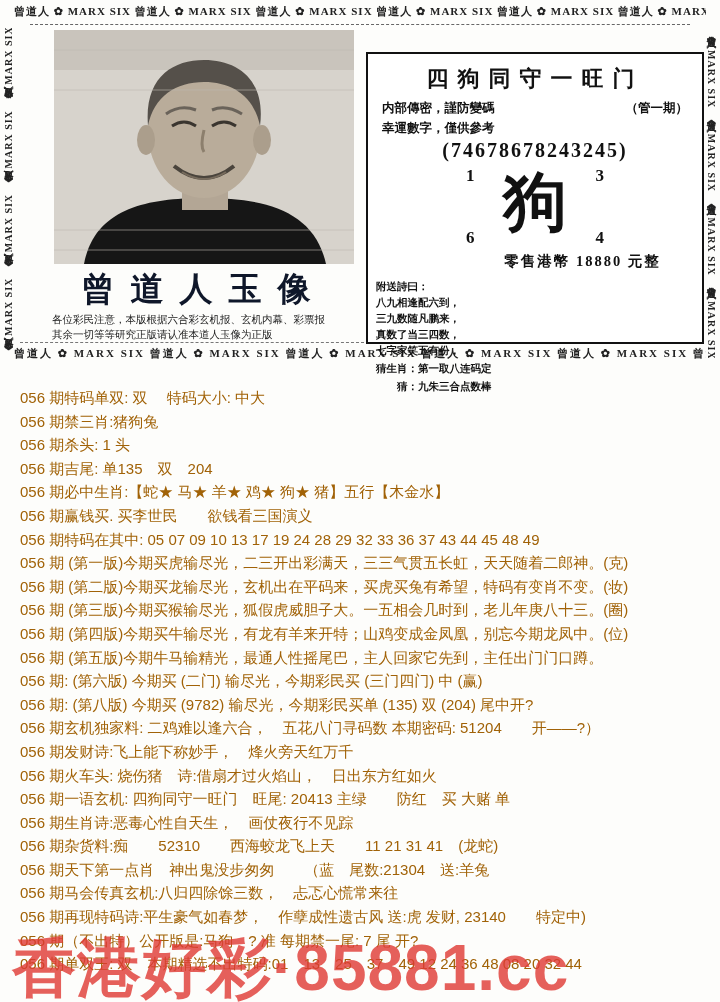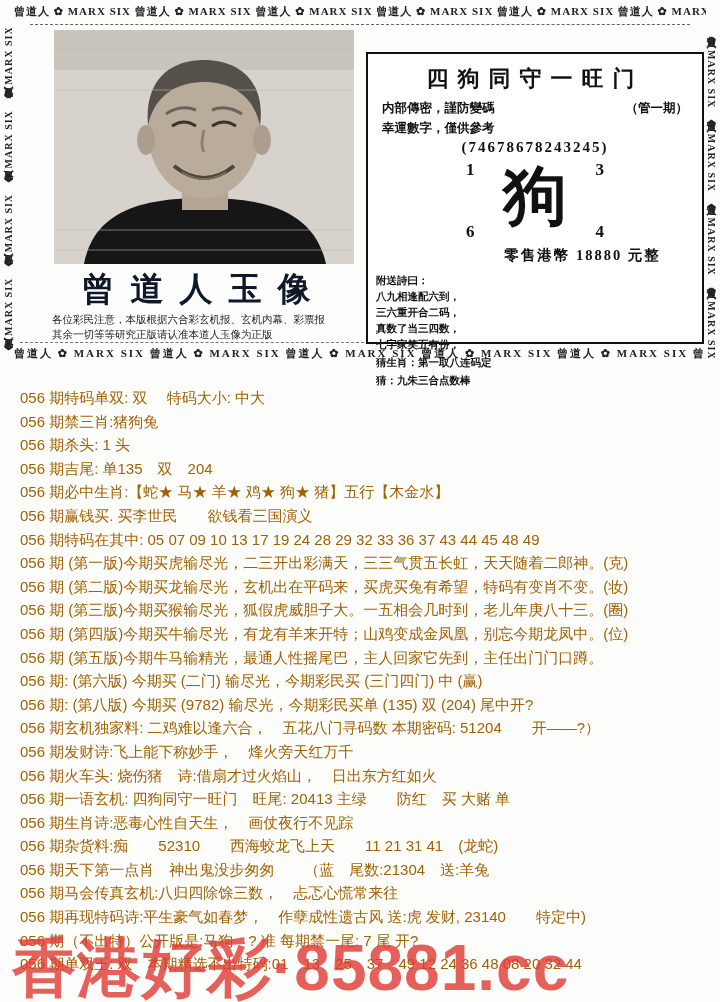--- a/index.html
+++ b/index.html
@@ -58,21 +58,21 @@
   .box-title{
     margin-top:10px;text-align:center;font-size:22px;font-weight:bold;
     letter-spacing:9px;white-space:nowrap;
   }
   .box-line1{
     display:flex;justify-content:space-between;
     padding:6px 14px 0 14px;font-size:12.5px;font-weight:bold;
   }
   .box-line2{padding:3px 3px 0 14px;font-size:12.5px;font-weight:bold;}
   .box-code{
-    text-align:center;font-size:15px;font-weight:bold;letter-spacing:2px;
+    text-align:center;font-size:20px;font-weight:bold;letter-spacing:2px;
     margin-top:2px;
   }
   .zodiac-area{position:relative;height:84px;margin-top:2px;}
   .zodiac-char{
     position:absolute;left:0;right:0;top:-6px;text-align:center;
     font-size:64px;font-weight:bold;line-height:90px;
   }
   .corner-num{position:absolute;font-size:17px;font-weight:bold;}
   .corner-num.tl{left:98px;top:2px;}
   .corner-num.tr{right:98px;top:2px;}
@@ -168,27 +168,27 @@
       <span class="corner-num br">4</span>
       <div class="zodiac-char">狗</div>
     </div>
     <div class="box-price">零售港幣 18880 元整</div>
     <div class="poems">
       <div class="poem-col">
         <div class="poem-head">
           <span class="poem-label">附送詩曰：</span>
           <span class="poem-lines">
               <span style="display:block">八九相逢配六到，</span>
-              <span style="display:block">三六重开合二码，</span>
+              <span style="display:block">三九数随凡鹏来，</span>
               <span style="display:block">真数了当三四数，</span>
               <span style="display:block">七字家笑五有份，</span>
             </span>
         </div>
         <div class="poem-foot">猜生肖：第一取八连码定</div>
-        <div class="poem-foot" style="text-align:left">猜：九朱三合点数棒</div>
+        <div class="poem-foot" style="text-align:right">猜：九朱三合点数棒</div>
       </div>
     </div>
   </div>
 
   <div class="body-lines">
       <div class="body-line">056 期特码单双: 双　 特码大小: 中大</div>
       <div class="body-line">056 期禁三肖:猪狗兔</div>
       <div class="body-line">056 期杀头: 1 头</div>
       <div class="body-line">056 期吉尾: 单135　双　204</div>
       <div class="body-line">056 期必中生肖:【蛇★ 马★ 羊★ 鸡★ 狗★ 猪】五行【木金水】</div>

